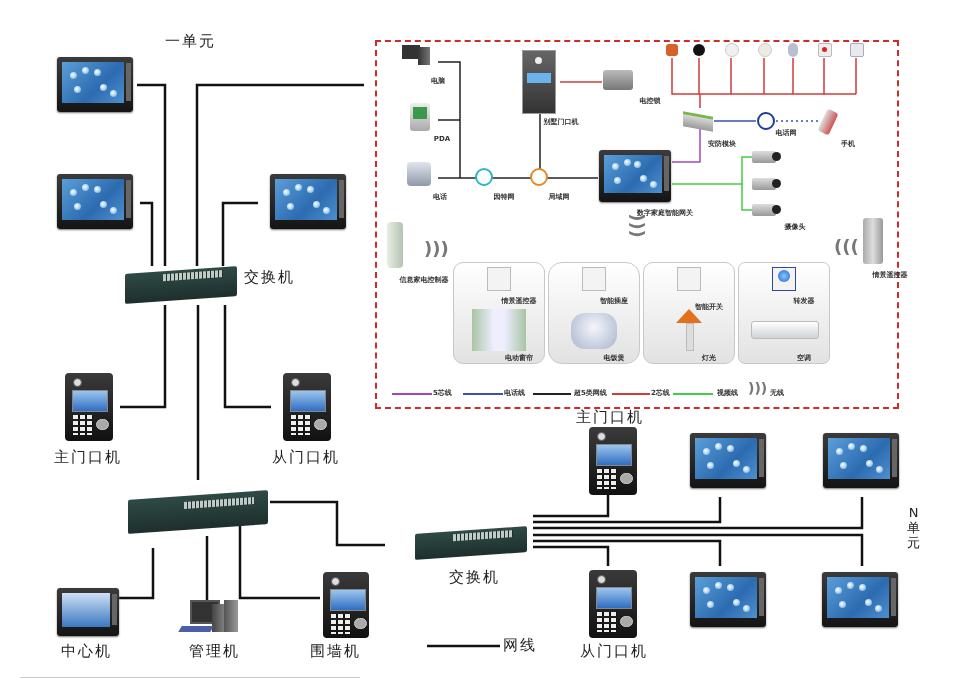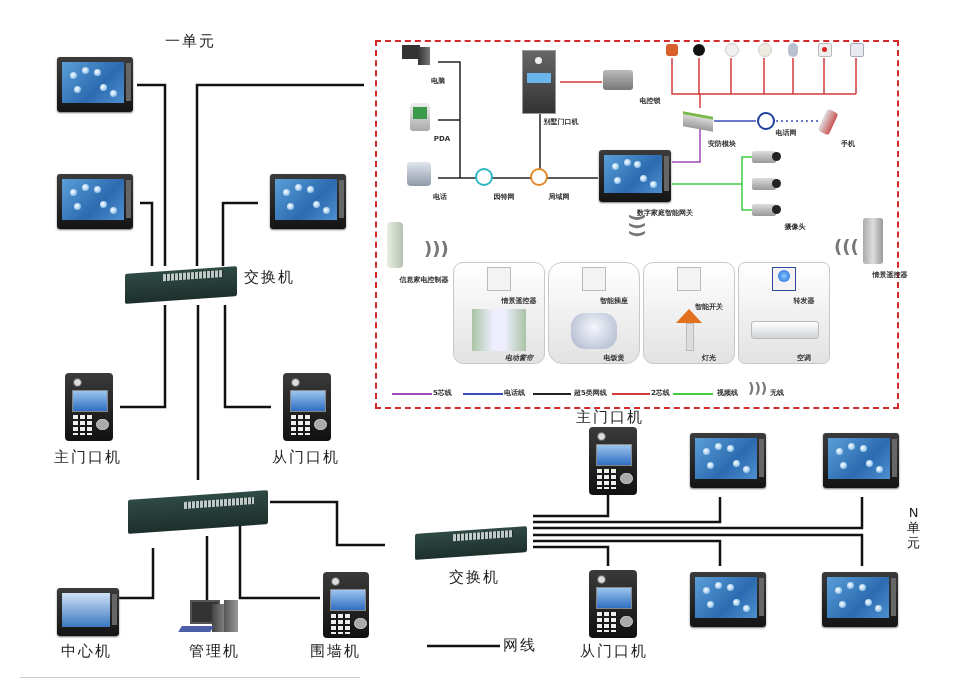--- a/index.html
+++ b/index.html
@@ -307,21 +307,21 @@
 <div class="wave" style="left:424px;top:238px;">)))</div>
 <div class="sm" style="left:404px;top:275px;">信息家电控制器</div>
 <div class="abs" style="left:863px;top:218px;width:20px;height:46px;background:linear-gradient(90deg,#aaa,#ddd,#999);border-radius:3px;"></div>
 <div class="wave" style="left:834px;top:236px;transform:scaleX(-1);">)))</div>
 <div class="sm" style="left:870px;top:270px;">情景遥控器</div>
 
 <div class="card" style="left:453px;">
   <div class="panel" style="left:33px;top:4px;"></div>
   <div class="sm" style="left:45px;top:33px;">情景遥控器</div>
   <div class="abs" style="left:18px;top:46px;width:54px;height:42px;background:linear-gradient(90deg,#a9c4a4,#eef 40%,#eef 60%,#a9c4a4);"></div>
-  <div class="sm" style="left:45px;top:90px;font-style:italic;">电动窗帘</div>
+  <div class="sm" style="left:45px;top:90px;">电动窗帘</div>
 </div>
 <div class="card" style="left:548px;border-radius:14px;">
   <div class="panel" style="left:33px;top:4px;"></div>
   <div class="sm" style="left:45px;top:33px;">智能插座</div>
   <div class="abs" style="left:22px;top:50px;width:46px;height:36px;background:radial-gradient(circle at 50% 40%,#f4f6fb,#aab4cc);border-radius:14px;"></div>
   <div class="sm" style="left:45px;top:90px;">电饭煲</div>
 </div>
 <div class="card" style="left:643px;">
   <div class="panel" style="left:33px;top:4px;"></div>
   <div class="sm" style="left:45px;top:33px;margin-top:6px;">智能开关</div>

